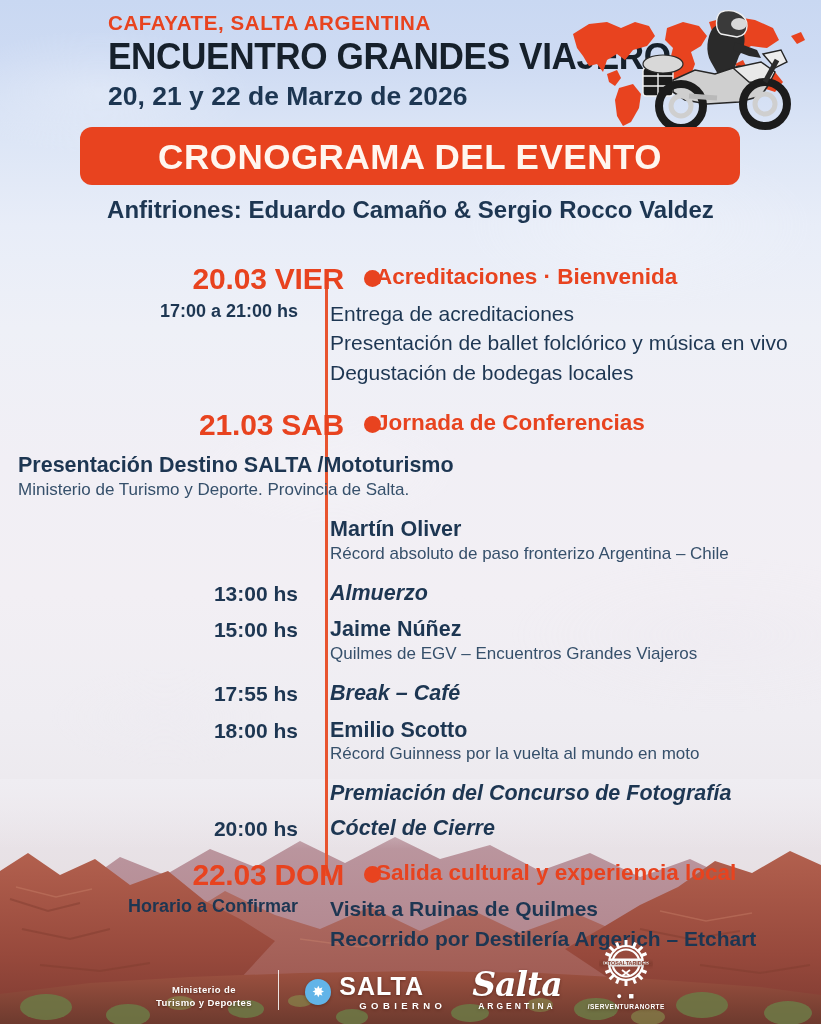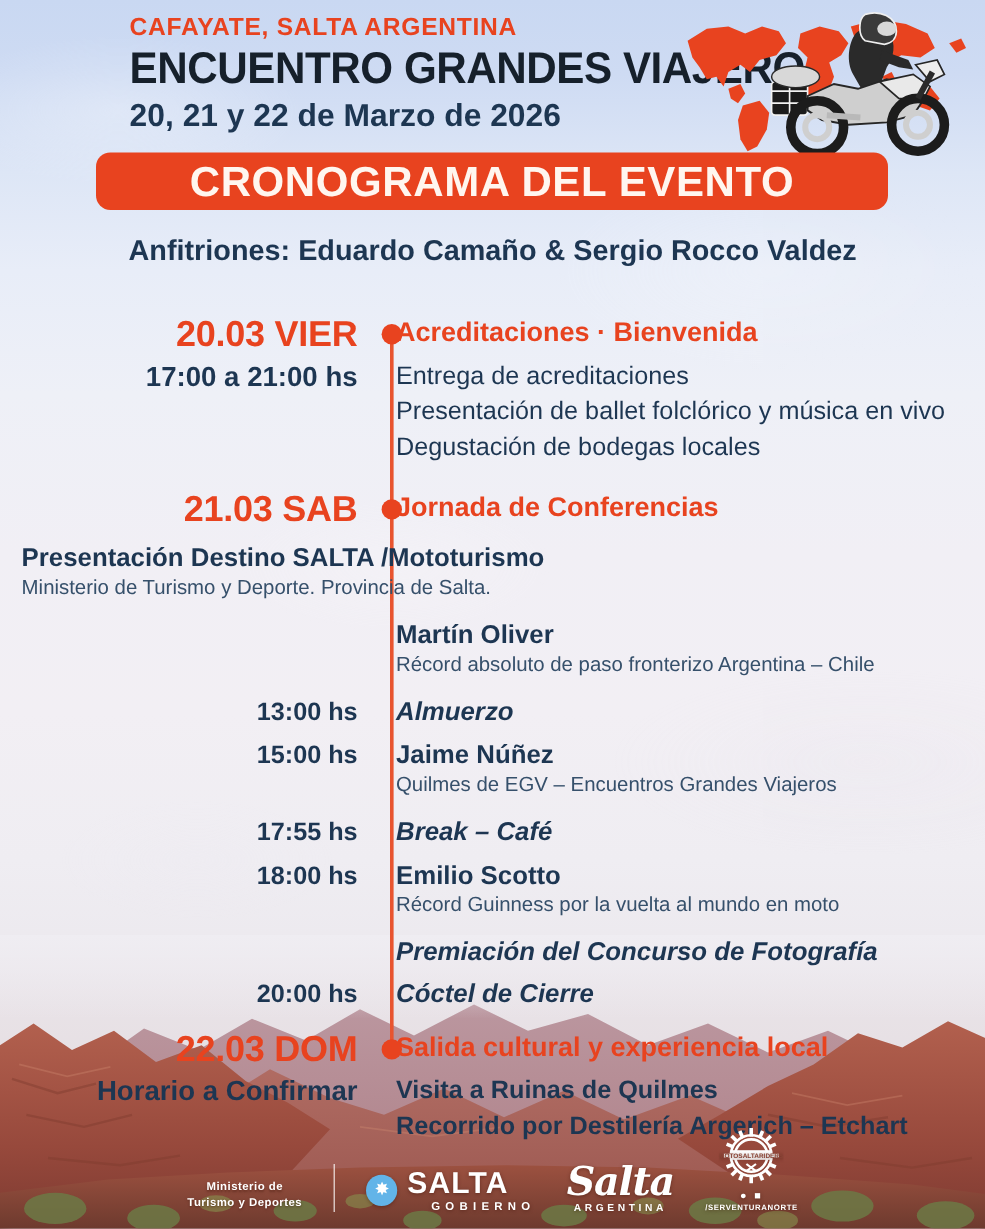--- a/index.html
+++ b/index.html
@@ -92,21 +92,21 @@
     height: 128px;
   }
   .art svg { display: block; }
 
   
   .banner {
     position: absolute;
     left: 80px;
     top: 127px;
     width: 660px;
-    height: 48px;
+    height: 58px;
     background: #e8431f;
     border-radius: 12px;
     display: flex;
     align-items: center;
     justify-content: center;
   }
   .banner-text {
     color: #fff6ef;
     font-size: 35px;
     font-weight: bold;
@@ -156,21 +156,21 @@
     padding-right: 14px;
     box-sizing: border-box;
   }
   .col-desc {
     flex: 1 1 auto;
     padding-left: 18px;
     box-sizing: border-box;
   }
 
   
-  .day-row { margin-bottom: 2px; }
+  .day-row { margin-bottom: 2px; margin-left: 46px; }
   .day-label {
     font-size: 30px;
     font-weight: bold;
     color: #e8431f;
     line-height: 1.15;
     letter-spacing: -0.2px;
     white-space: nowrap;
   }
   .day-title {
     font-size: 22.5px;
@@ -190,21 +190,21 @@
   }
 
   .time-label {
     font-size: 21px;
     font-weight: bold;
     color: #1d3652;
     line-height: 1.35;
     white-space: nowrap;
   }
   .time-label.big {
-    font-size: 23px;
+    font-size: 18px;
   }
   .item-title {
     font-size: 21.5px;
     font-weight: bold;
     color: #1d3652;
     line-height: 1.25;
   }
   .item-title.italic {
     font-style: italic;
   }

